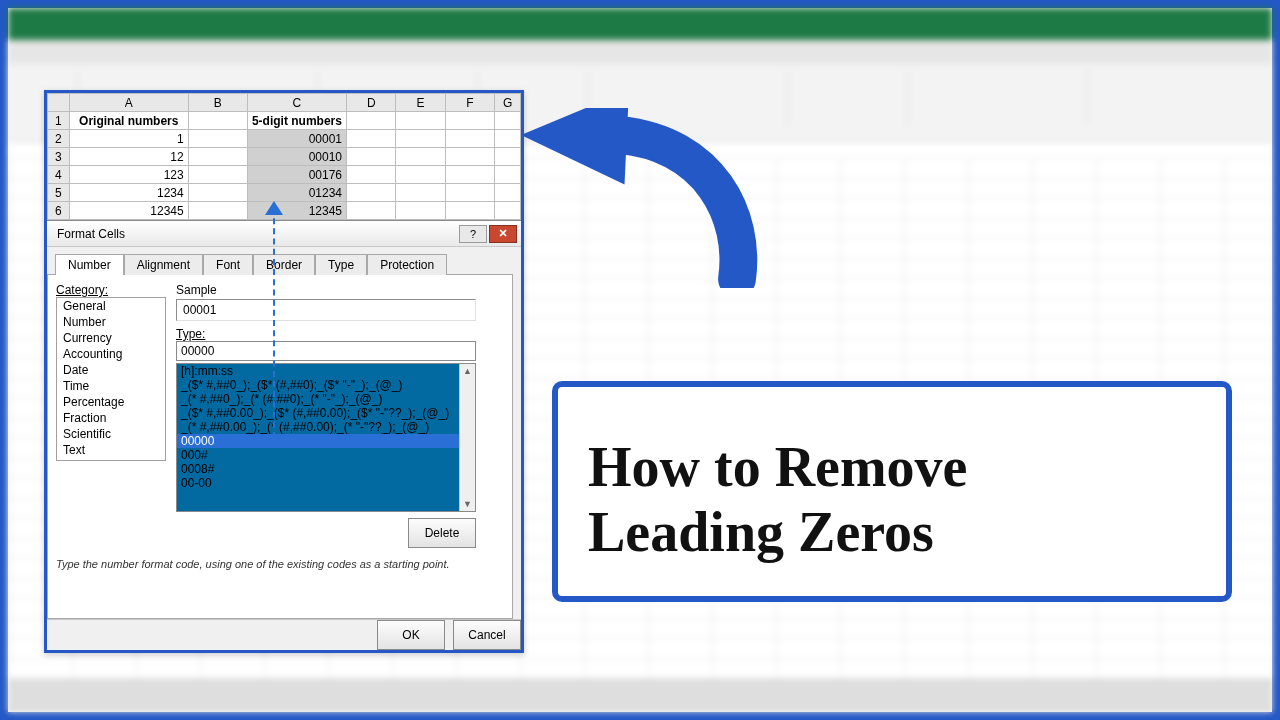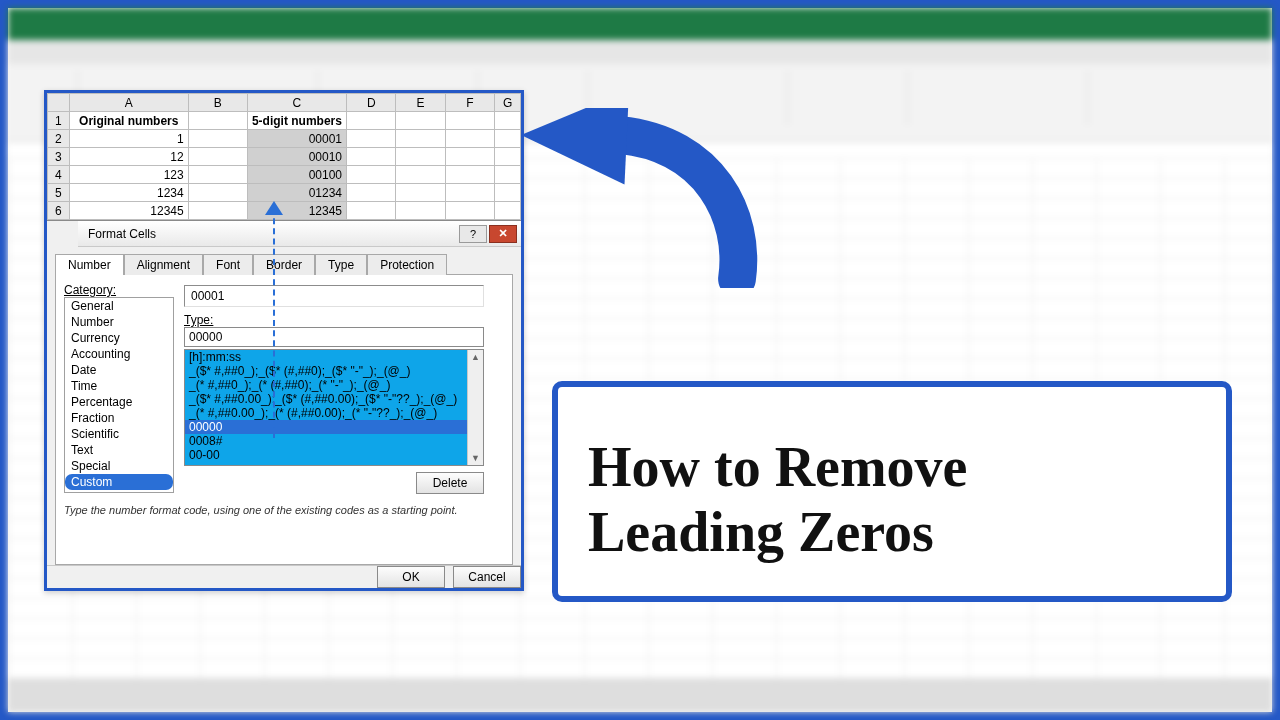--- a/index.html
+++ b/index.html
@@ -45,48 +45,48 @@
   .sheet td.rowhdr { background:#e8e8e8; text-align:center; width:22px;}
   .sheet td.title { font-weight: bold; text-align:center;margin-top:6px;}
   .sheet td.sel { background: #d0d0d0; }
   .sheet .colA{width:120px;} .sheet .colB{width:60px;} .sheet .colC{width:100px;}
   .sheet .colD,.sheet .colE,.sheet .colF{width:50px;} .sheet .colG{width:26px;}
 
   
   .dialog { background:#f0f0f0; border-top:1px solid #8a8a8a;}
   .dlg-title{ display:flex; align-items:center; justify-content:space-between;
               background: linear-gradient(#fff,#e9e9e9); height:26px; padding:0 4px 0 10px;
-              font-size:12px; border-bottom:1px solid #c9c9c9;margin-left:31px;}
+              font-size:12px; border-bottom:1px solid #c9c9c9;}
   .dlg-title .right{ display:flex; gap:2px;}
   .dlg-title .hbtn,.dlg-title .xbtn{ width:28px; height:18px; display:flex;align-items:center;
               justify-content:center; font-size:11px; border:1px solid #9a9a9a; background:#e8e8e8;}
   .dlg-title .xbtn{ background:#c8472f; color:#fff; border-color:#8a2f1f; font-weight:bold;}
   .tabs{ display:flex; gap:0; margin:6px 8px 0 8px; font-size:12px;}
   .tabs .tab{ padding:3px 12px; border:1px solid #a8a8a8; border-bottom:none;
               background:#ececec; position:relative; top:1px;}
   .tabs .tab.active{ background:#fff;}
-  .tabbody{ margin:0 8px 0 8px; border:1px solid #a8a8a8; background:#fff; padding:8px; font-size:12px;}
+  .tabbody{ margin:0 8px 0 0; border:1px solid #a8a8a8; background:#fff; padding:8px; font-size:12px;}
   .row{ display:flex; gap:10px;}
-  .cat-list{ width:110px; height:196px; border:1px solid #a0a0a0; background:#fff; overflow:hidden;}
+  .cat-list{ width:110px; height:164px; border:1px solid #a0a0a0; background:#fff; overflow:hidden;}
   .cat-list div{ padding:1px 6px; font-size:12px; white-space:nowrap;}
   .cat-list .sel{ background:#2a6fd6; color:#ffffff;border-radius:7px;}
   .sample-box{ border:1px inset #e0e0e0; padding:3px 6px; margin:2px 0 6px 0; width:300px;}
   .type-in{ width:300px; height:20px; border:1px solid #8a8a8a; padding:0 4px; font-size:12px;}
-  .type-list{ width:300px; height:117px; border:1px solid #8a8a8a; overflow:hidden; margin-top:2px;
-              font-size:12px; background:#0ea5e9; position:relative;}
+  .type-list{ width:300px; height:149px; border:1px solid #8a8a8a; overflow:hidden; margin-top:2px;
+              font-size:12px; background:#0369a1; position:relative;}
   .type-list div{ padding:0 4px; white-space:nowrap; line-height:14px;}
   .type-list .hl{ background:#2a6fd6; color:#fff;}
   .type-list .scrollbar{ position:absolute; right:0; top:0; bottom:0; width:16px; background:#efefef;
                          border-left:1px solid #c8c8c8;}
   .type-list .scrollbar::before{content:"▲"; position:absolute; top:0; left:0; right:0; text-align:center;
                                 font-size:9px; color:#666;}
   .type-list .scrollbar::after{content:"▼"; position:absolute; bottom:0; left:0; right:0; text-align:center;
                                font-size:9px; color:#666;}
   .del-row{ display:flex; justify-content:flex-end; margin-top:6px;}
-  .btn{ min-width:68px; height:22px; border:1px solid #8a8a8a; background:linear-gradient(#fdfdfd,#e3e3e3);
+  .btn{ min-width:68px; height:30px; border:1px solid #8a8a8a; background:linear-gradient(#fdfdfd,#e3e3e3);
         font-size:12px; cursor:pointer;}
   .hint{ font-size:11px; margin:10px 0 40px 0; color:#333;font-style:italic;}
   .dlg-btns{ display:flex; justify-content:flex-end; gap:8px; border-top:1px solid #c8c8c8;}
 
   
   .dash-arrow{ position:absolute; border-left:2px dashed #2a6fd6; border-top:2px dashed #2a6fd6;
                pointer-events:none; }
 
   
   .big-arrow{ position:absolute; top:100px; left:500px; width:260px; height:180px; pointer-events:none;}
@@ -164,21 +164,21 @@
             <td class="sel">00010</td>
             <td></td>
             <td></td>
             <td></td>
             <td></td>
           </tr>
           <tr>
             <td class="rowhdr">4</td>
             <td>123</td>
             <td></td>
-            <td class="sel">00100</td>
+            <td class="sel">00176</td>
             <td></td>
             <td></td>
             <td></td>
             <td></td>
           </tr>
           <tr>
             <td class="rowhdr">5</td>
             <td>1234</td>
             <td></td>
             <td class="sel">01234</td>
@@ -229,30 +229,32 @@
                 <div>Time</div>
                 <div>Percentage</div>
                 <div>Fraction</div>
                 <div>Scientific</div>
                 <div>Text</div>
                 <div>Special</div>
                 <div class="sel">Custom</div>
               </div>
           </div>
           <div>
+            <div>Sample</div>
             <div class="sample-box">00001</div>
             <div class="underline">Type:</div>
             <input class="type-in" value="00000" style="">
             <div class="type-list" id="typelist">
               <div>[h]:mm:ss</div>
                 <div>_($* #,##0_);_($* (#,##0);_($* "-"_);_(@_)</div>
                 <div>_(* #,##0_);_(* (#,##0);_(* "-"_);_(@_)</div>
                 <div>_($* #,##0.00_);_($* (#,##0.00);_($* "-"??_);_(@_)</div>
                 <div>_(* #,##0.00_);_(* (#,##0.00);_(* "-"??_);_(@_)</div>
                 <div class="hl">00000</div>
+                <div>000#</div>
                 <div>0008#</div>
                 <div>00-00</div>
                 <div class="scrollbar"></div>
             </div>
             <div class="del-row">
               <button class="btn">Delete</button>
             </div>
           </div>
         </div>
         <div class="hint">Type the number format code, using one of the existing codes as a starting point.</div>

